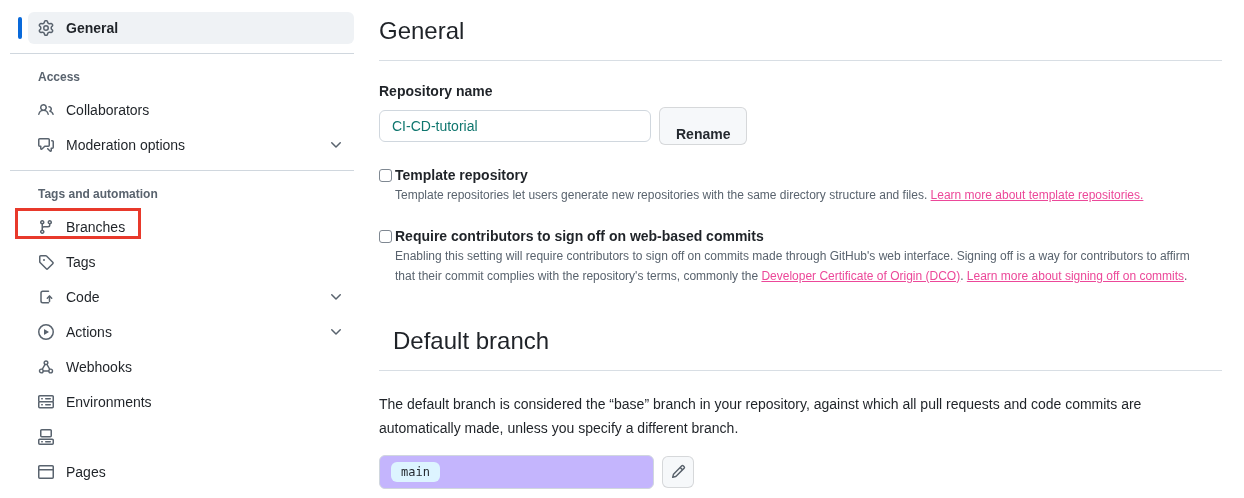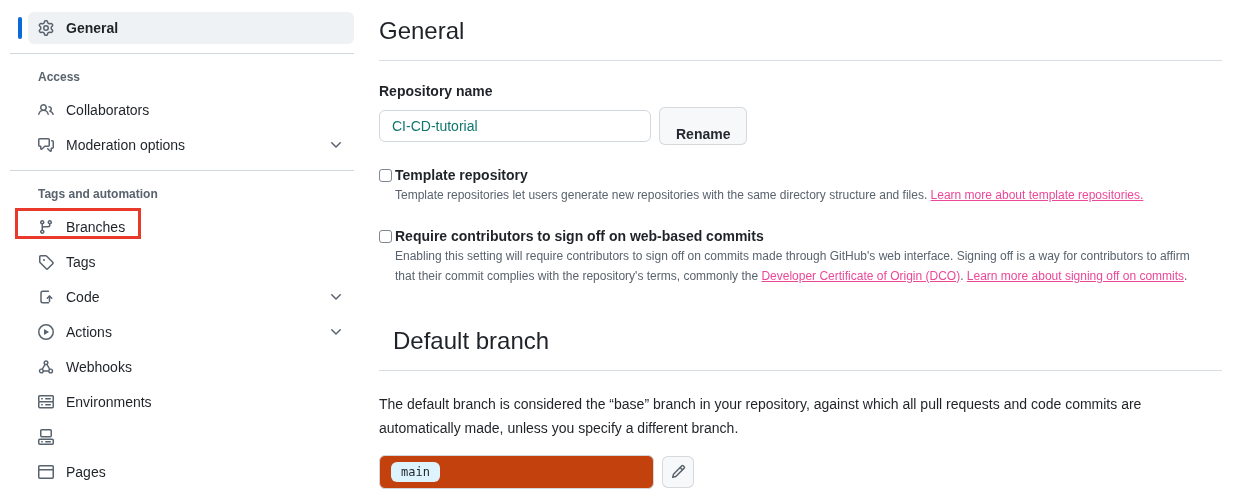--- a/index.html
+++ b/index.html
@@ -66,21 +66,21 @@
   .desc-template { max-width:840px; }
   .desc-signoff { max-width:795px; }
   a.link { color:#ec4899; text-decoration:underline; cursor:pointer; }
 
   .heading-spaced { margin-top:40px;margin-left:14px; }
   .section-desc { font-size:14px; line-height:1.72; margin-top:21px; max-width:848px; }
 
   .branch-row { display:flex; gap:8px; margin-top:10px; align-items:center; }
   .branch-field {
     width:275px; height:34px; border:1px solid #d0d7de; border-radius:6px;
-    background:#c2410c; display:flex; align-items:center; padding:0 11px;
+    background:#c4b5fd; display:flex; align-items:center; padding:0 11px;
   }
   .branch-badge {
     font-family:"DejaVu Sans Mono","Liberation Mono",monospace;
     font-size:12px; color:#24292f; background:#ddf4ff;
     padding:3px 10px; border-radius:6px;
   }
   .icon-btn {
     width:32px; height:32px; flex:none; display:flex; align-items:center; justify-content:center;
     background:#f6f8fa; border:1px solid rgba(31,35,40,0.15); border-radius:6px;
     color:#57606a; cursor:pointer; padding:0;

